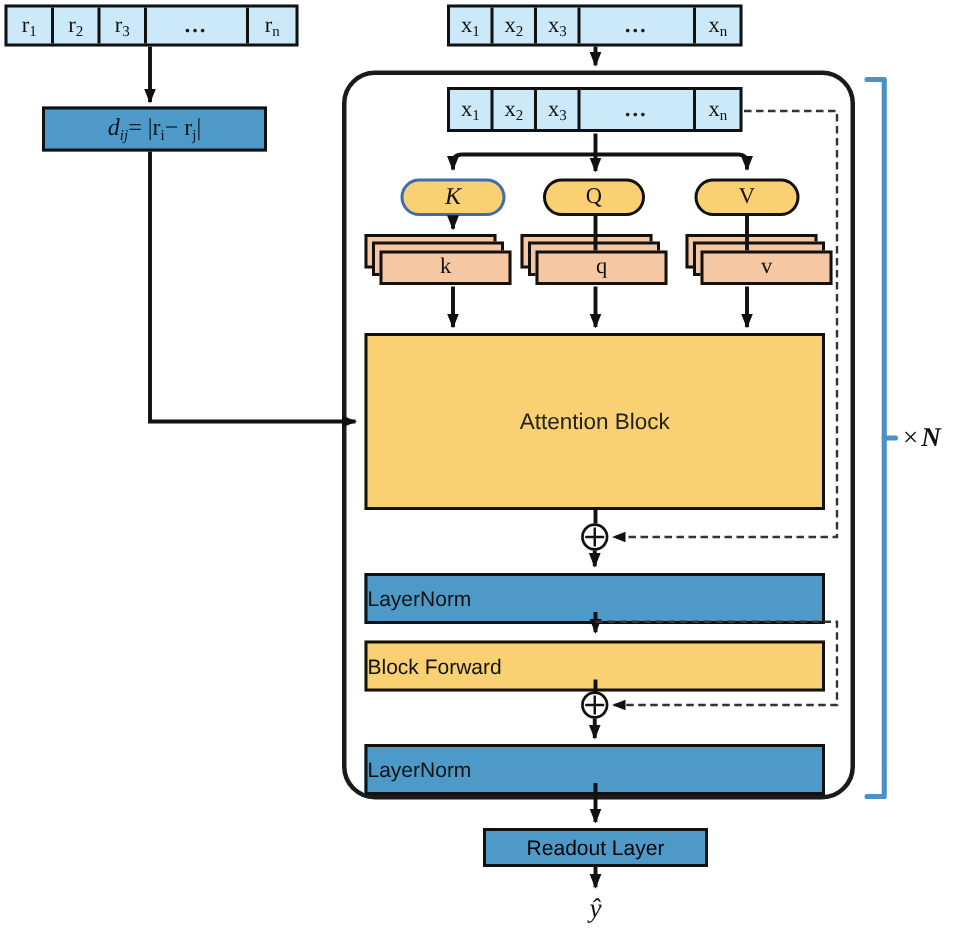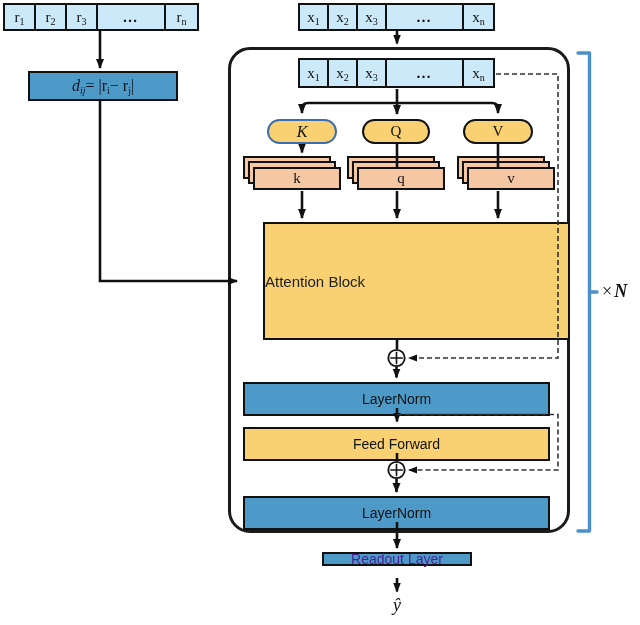--- a/index.html
+++ b/index.html
@@ -31,28 +31,28 @@
   #oval-k{left:267px;top:119px;width:70px;border-color:#3d6dae;font-style:italic;font-size:16px;}
   #oval-q{left:362px;top:119px;width:68px;}
   #oval-v{left:463px;top:119px;width:70px;}
   
   .sheet{position:absolute;width:88px;height:23px;background:#f5c7a3;border:2px solid #111;
          box-sizing:border-box;display:flex;align-items:center;justify-content:center;
          font-family:"Liberation Serif",serif;font-size:15px;}
   
   #attention{position:absolute;left:243px;top:222px;width:307px;height:118px;background:#f9d173;
              border:2.4px solid #111;box-sizing:border-box;display:flex;align-items:center;
-             font-size:15px;color:#222;margin-left:20px;}
+             justify-content:center;font-size:15px;color:#222;}
   .bar{position:absolute;left:243px;width:307px;height:34px;border:2.4px solid #111;box-sizing:border-box;
-       display:flex;align-items:center;justify-content:center;font-size:14px;color:#111;}
+       display:flex;align-items:center;font-size:14px;color:#111;}
   .bar.blue{background:#4d9ac9;}
   .bar.yellow{background:#f9d173;}
-  #readout{position:absolute;left:322px;top:552px;width:150px;height:14px;background:#4d9ac9;
+  #readout{position:absolute;left:322px;top:552px;width:150px;height:26px;background:#4d9ac9;
            border:2.2px solid #111;box-sizing:border-box;display:flex;align-items:center;
-           justify-content:center;font-size:14px;color:#4c1d95;}
+           justify-content:center;font-size:14px;color:#000000;}
   #yhat{position:absolute;left:383px;top:595px;width:28px;text-align:center;
         font-family:"Liberation Serif",serif;font-style:italic;font-size:18px;color:#111;}
   #repeatN{position:absolute;left:602px;top:281px;display:flex;align-items:center;
            font-family:"Liberation Serif",serif;font-size:18px;color:#111;}
   #repeatN .n{font-style:italic;font-weight:bold;margin-left:2px;}
   #connectors{position:absolute;left:0;top:0;pointer-events:none;}
 </style>
 </head>
 <body>
 
@@ -165,21 +165,21 @@
     </div>
 
   <div id="attention">
       <span>Attention Block</span>
     </div>
 
   <div class="bar blue" style="top:382px;">
       <span>LayerNorm</span>
     </div>
   <div class="bar yellow" style="top:427px;">
-      <span>Feed Forward</span>
+      <span>Block Forward</span>
     </div>
   <div class="bar blue" style="top:496px;">
       <span>LayerNorm</span>
     </div>
 
   <div id="readout">
       <span>Readout Layer</span>
     </div>
   <div id="yhat">ŷ</div>
 

